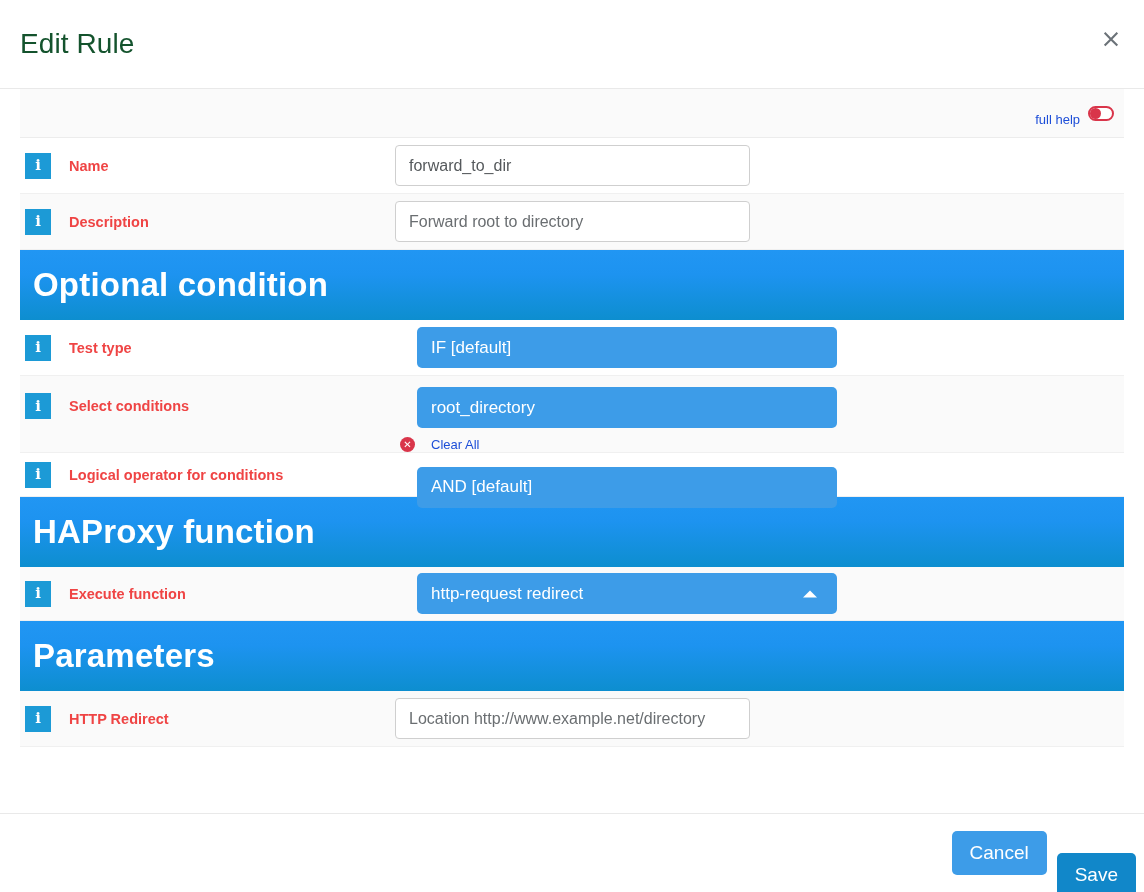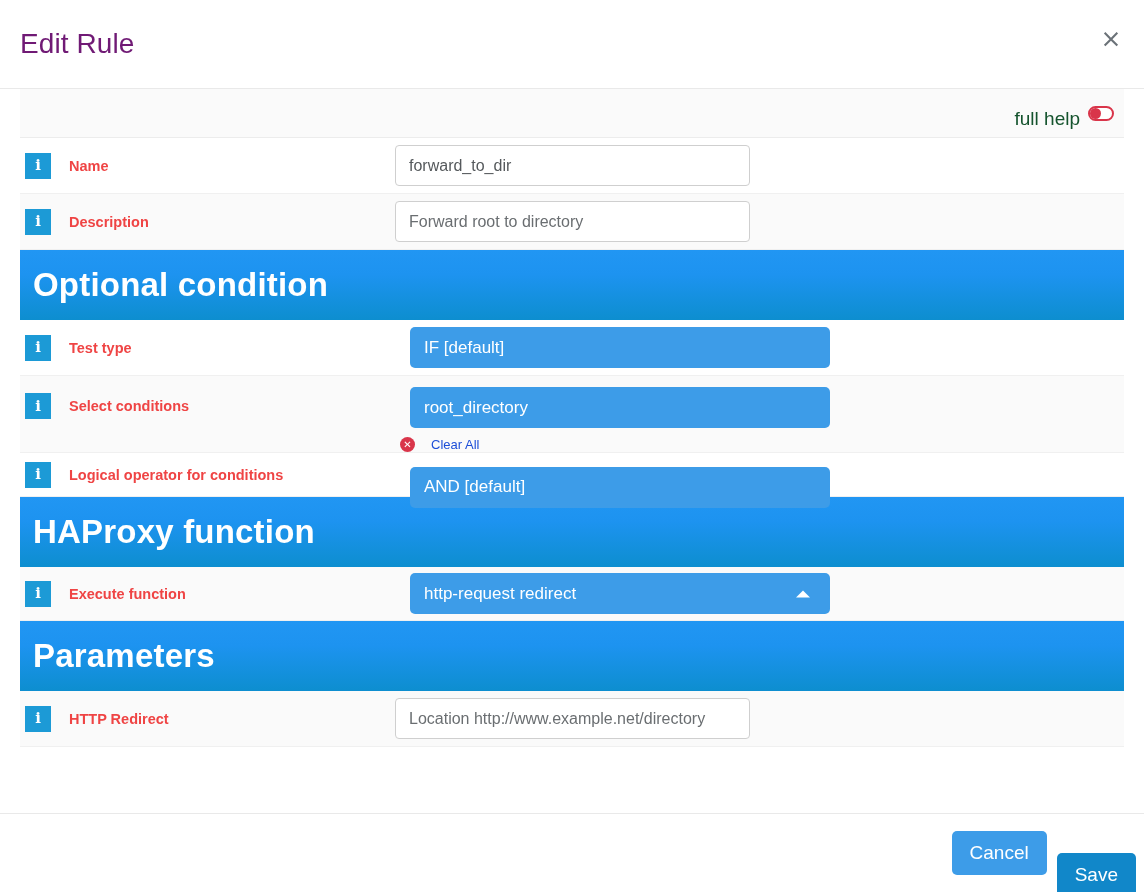--- a/index.html
+++ b/index.html
@@ -26,21 +26,21 @@
     flex: 0 0 89px;
     border-bottom: 1px solid #e9e9e9;
     display: flex;
     align-items: center;
     padding: 0 20px;
     position: relative;
   }
   .modal-title {
     font-size: 28px;
     font-weight: 400;
-    color: #701a75;
+    color: #14532d;
     letter-spacing: 0.1px;
   }
   .close-icon {
     position: absolute;
     right: 20px;
     top: 25px;
     width: 26px; height: 26px;
     display: flex; align-items: center; justify-content: center;
     color: #6b7278;
     font-size: 25px;
@@ -60,22 +60,22 @@
   .helpbar {
     height: 49px;
     background: #fafafa;
     border-bottom: 1px solid #ececec;
     display: flex;
     align-items: center;
     justify-content: flex-end;
     padding-right: 10px;
   }
   .helpbar-label {
-    font-size: 19px;
-    color: #14532d;
+    font-size: 13px;
+    color: #1d4ed8;
     margin-right: 8px;
     margin-top: 12px;
   }
   .toggle {
     width: 26px; height: 15px;
     border: 2px solid #d9354a;
     border-radius: 9px;
     position: relative;
     cursor: pointer;
     background: #ffffff;
@@ -151,21 +151,21 @@
   .blue-select {
     display: flex;
     align-items: center;
     width: 420px;
     height: 41px;
     background: #3d9ce8;
     border-radius: 5px;
     color: #ffffff;
     font-size: 17px;
     padding: 0 14px;
-    margin-left: 15px;
+    margin-left: 22px;
     cursor: pointer;
     position: relative;
     user-select: none;
   }
   .blue-select .caret {
     position: absolute;
     right: 20px;
     top: 50%;
     transform: translateY(-50%);
     width: 0; height: 0;

